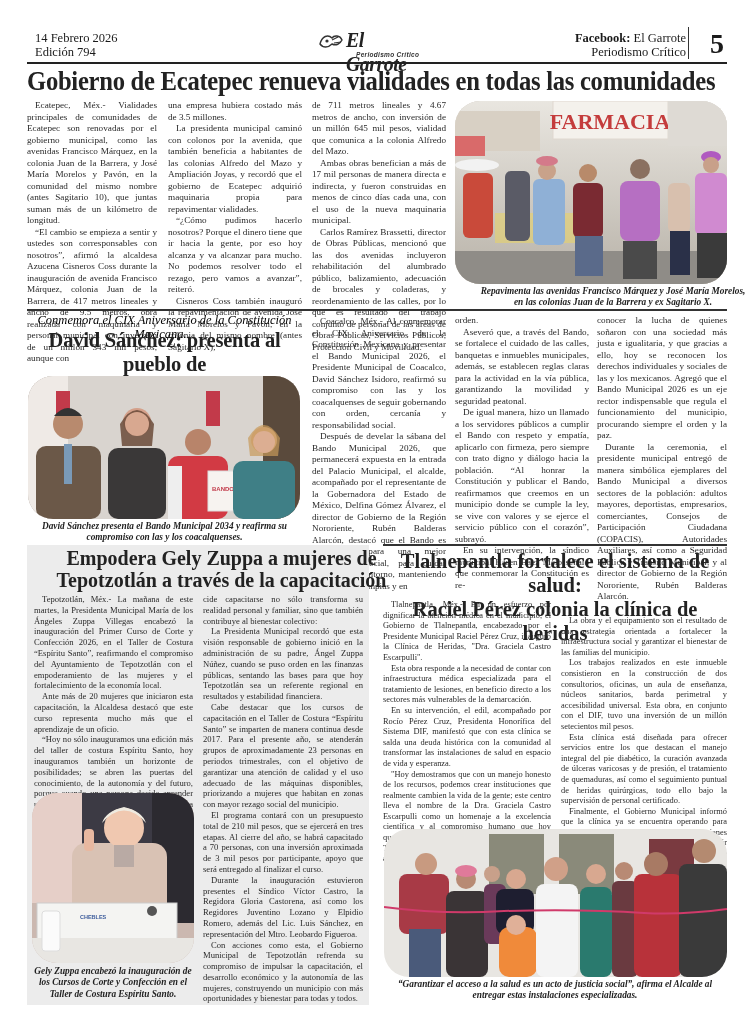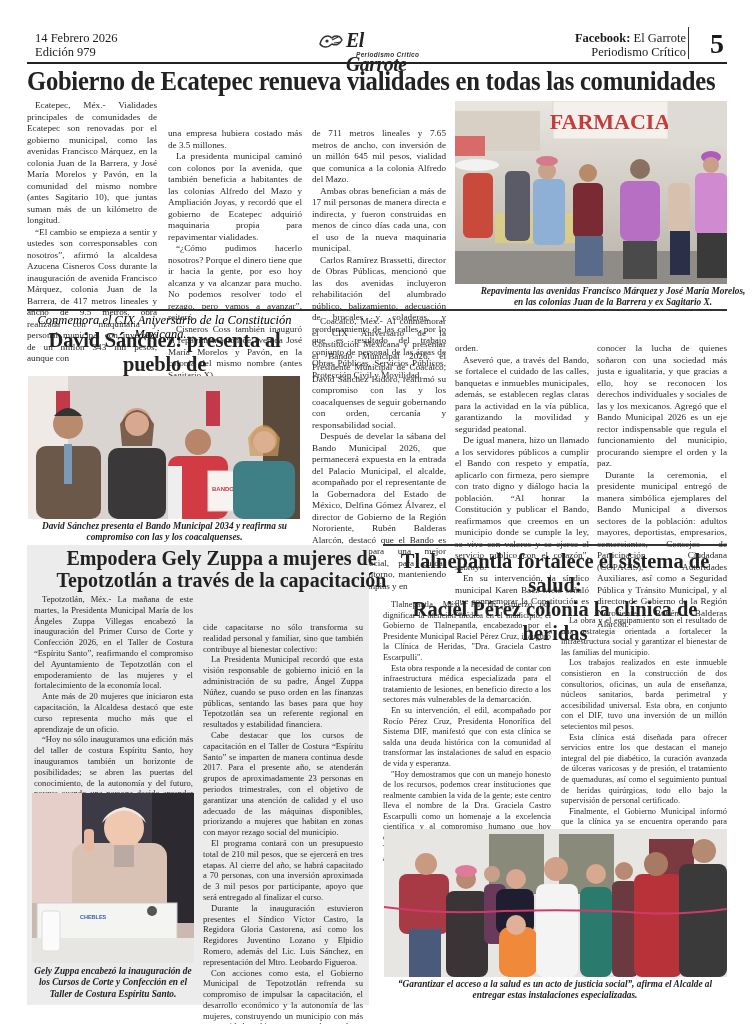--- a/index.html
+++ b/index.html
@@ -17,39 +17,39 @@
   .mast-right { right: 68px; top: 31px; text-align: right; font-size: 12.5px; line-height: 14px; }
   .mast-right b { font-weight: bold; }
   .mast-vline { left: 688px; top: 27px; width: 1px; height: 32px; background: #333; }
   .mast-page { left: 710px; top: 28px; font-size: 28px; font-weight: bold; line-height: 32px; }
   .mast-rule { left: 27px; top: 62px; width: 700px; height: 2px; background: #222; }
 
   .hl-main { left: 27px; top: 64px; width: 702px; font-family: "Liberation Serif", serif; font-weight: bold; font-size: 26.5px; line-height: 34px; letter-spacing: -0.3px; color: #222; white-space: nowrap; transform: scaleX(0.93); transform-origin: left; }
 
   .col { font-size: 9.2px; line-height: 11.5px; text-align: justify; color: #2a2a2a; }
   .col p { text-indent: 8px; }
-  .col p.noind { text-indent: 0; margin-top: 28px; }
-
-  .photo { overflow: hidden; }
+  .col p.noind { text-indent: 0; }
+
+  .photo { overflow: hidden; border-radius: 25px; }
   .caption { font-size: 9.3px; line-height: 11px; font-weight: bold; font-style: italic; text-align: center; color: #222; }
 
   .rule { height: 2px; background: #333; }
 
   .kicker { font-style: italic; font-size: 12.5px; line-height: 14px; color: #000000; text-align: center; }
   .hl2 { font-weight: bold; font-size: 20.5px; line-height: 24px; text-align: center; color: #222; letter-spacing: -0.2px; }
 
   .box-grey { background: #ececec; }
   .hl3 { font-weight: bold; font-size: 20px; line-height: 22px; text-align: center; color: #222; }
 </style>
 </head>
 <body>
 
 <div class="abs mast-date">
   <div>14 Febrero 2026</div>
-  <div>Edición 979</div>
+  <div>Edición 794</div>
 </div>
 
 <div class="abs mast-logo">
   <svg class="logo-mark" viewBox="0 0 26 18">
     <path d="M2 12 C4 4, 10 2, 14 6 C16 3, 22 3, 24 8 C22 12, 18 14, 14 12 C10 16, 5 16, 2 12 Z" fill="none" stroke="#333" stroke-width="1.4"></path>
     <circle cx="9" cy="9" r="1.6" fill="#333"></circle>
     <path d="M14 8 L20 5 M16 11 L23 10" stroke="#333" stroke-width="1.2"></path>
   </svg>
   <div class="logo-text">El Garrote</div>
   <div class="logo-sub">Periodismo Crítico</div>
@@ -69,21 +69,21 @@
   <p>Ecatepec, Méx.- Vialidades principales de comunidades de Ecatepec son renovadas por el gobierno municipal, como las avenidas Francisco Márquez, en la colonia Juan de la Barrera, y José María Morelos y Pavón, en la comunidad del mismo nombre (antes Sagitario 10), que juntas suman más de un kilómetro de longitud.</p>
   <p>“El cambio se empieza a sentir y ustedes son corresponsables con nosotros”, afirmó la alcaldesa Azucena Cisneros Coss durante la inauguración de avenida Francisco Márquez, colonia Juan de la Barrera, de 417 metros lineales y ancho de 9.5 metros, obra realizada con maquinaria y personal municipal con inversión de un millón 343 mil pesos, aunque con</p>
 </div>
 <div class="abs col" style="left:168px; top:100px; width:134px;">
   <p class="noind">una empresa hubiera costado más de 3.5 millones.</p>
   <p>La presidenta municipal caminó con colonos por la avenida, que también beneficia a habitantes de las colonias Alfredo del Mazo y Ampliación Joyas, y recordó que el gobierno de Ecatepec adquirió maquinaria propia para repavimentar vialidades.</p>
   <p>“¿Cómo pudimos hacerlo nosotros? Porque el dinero tiene que ir hacia la gente, por eso hoy alcanza y va alcanzar para mucho. No podemos resolver todo el rezago, pero vamos a avanzar”, reiteró.</p>
   <p>Cisneros Coss también inauguró la repavimentación de avenida José María Morelos y Pavón, en la colonia del mismo nombre (antes Sagitario X),</p>
 </div>
 <div class="abs col" style="left:312px; top:100px; width:134px;">
-  <p class="noind">de 711 metros lineales y 7.65 metros de ancho, con inversión de un millón 645 mil pesos, vialidad que comunica a la colonia Alfredo del Mazo.</p>
+  <p class="noind">de 711 metros lineales y 4.67 metros de ancho, con inversión de un millón 645 mil pesos, vialidad que comunica a la colonia Alfredo del Mazo.</p>
   <p>Ambas obras benefician a más de 17 mil personas de manera directa e indirecta, y fueron construidas en menos de cinco días cada una, con el uso de la nueva maquinaria municipal.</p>
   <p>Carlos Ramírez Brassetti, director de Obras Públicas, mencionó que las dos avenidas incluyeron rehabilitación del alumbrado público, balizamiento, adecuación de brocales y coladeras, y reordenamiento de las calles, por lo que es resultado del trabajo conjunto de personal de las áreas de Obras Públicas, Servicios Públicos, Protección Civil y Movilidad.</p>
 </div>
 
 <div class="abs photo" style="left:455px; top:101px; width:272px; height:183px; background:#c9c2b8;">
   <svg width="272" height="183" viewBox="0 0 272 183">
     <defs>
       <linearGradient id="sky1" x1="0" y1="0" x2="0" y2="1">
         <stop offset="0" stop-color="#e9e6e0"></stop>
           <stop offset="1" stop-color="#b8b2a8"></stop>

